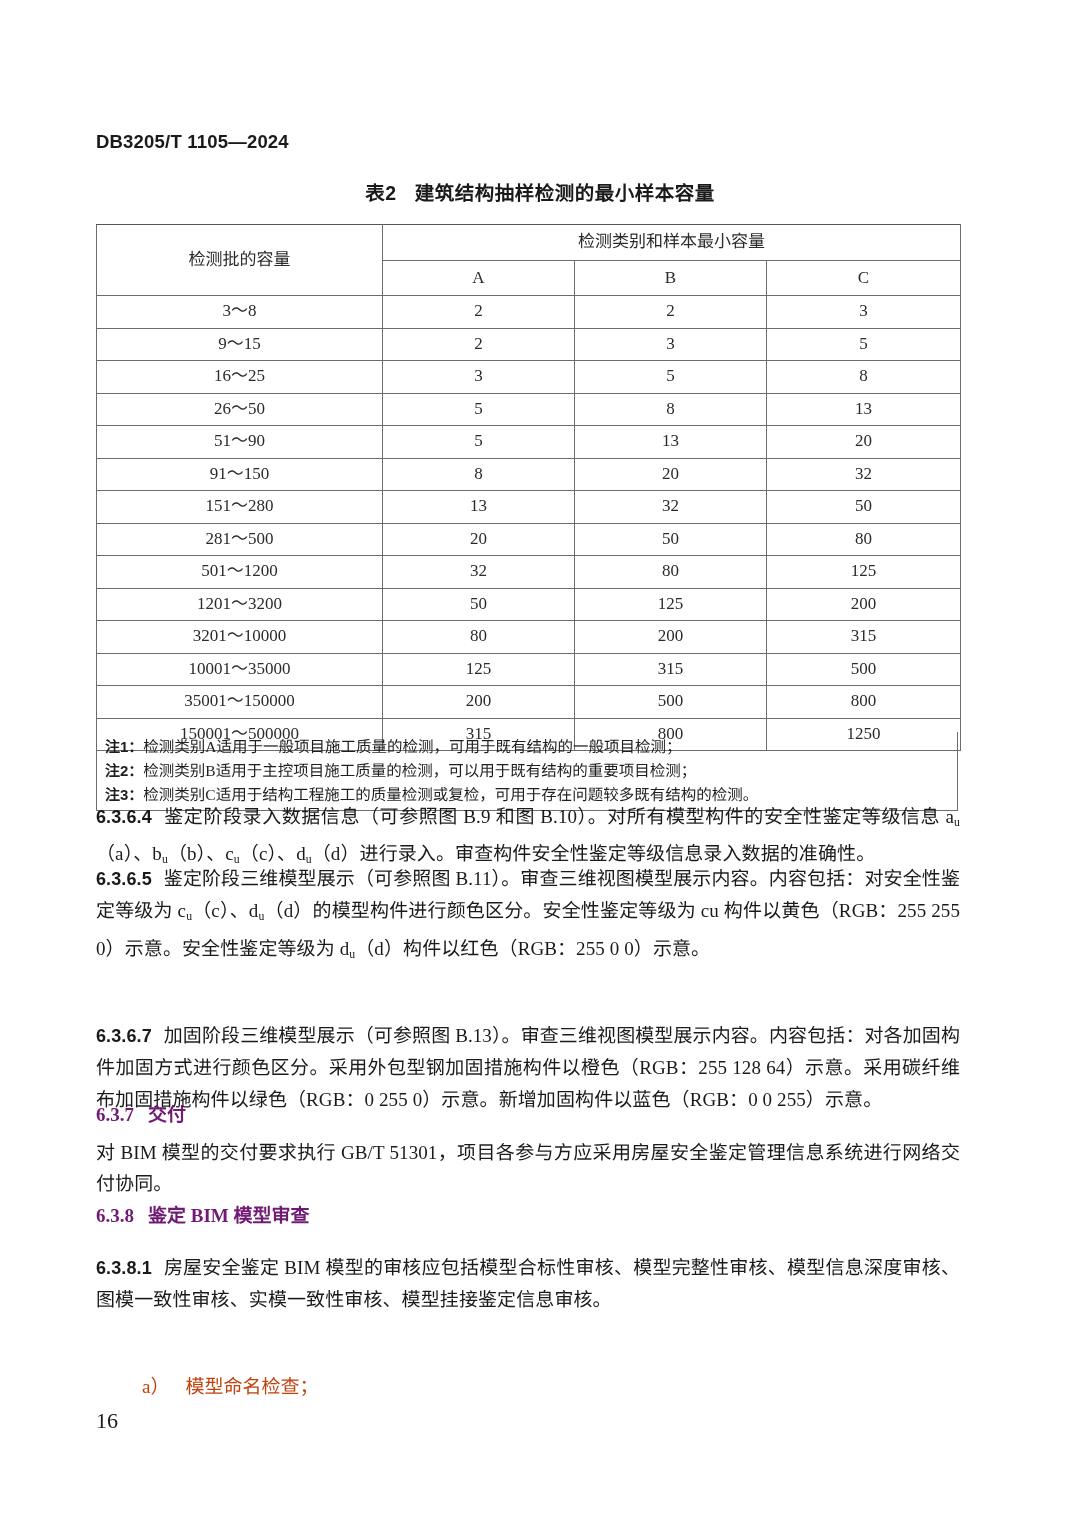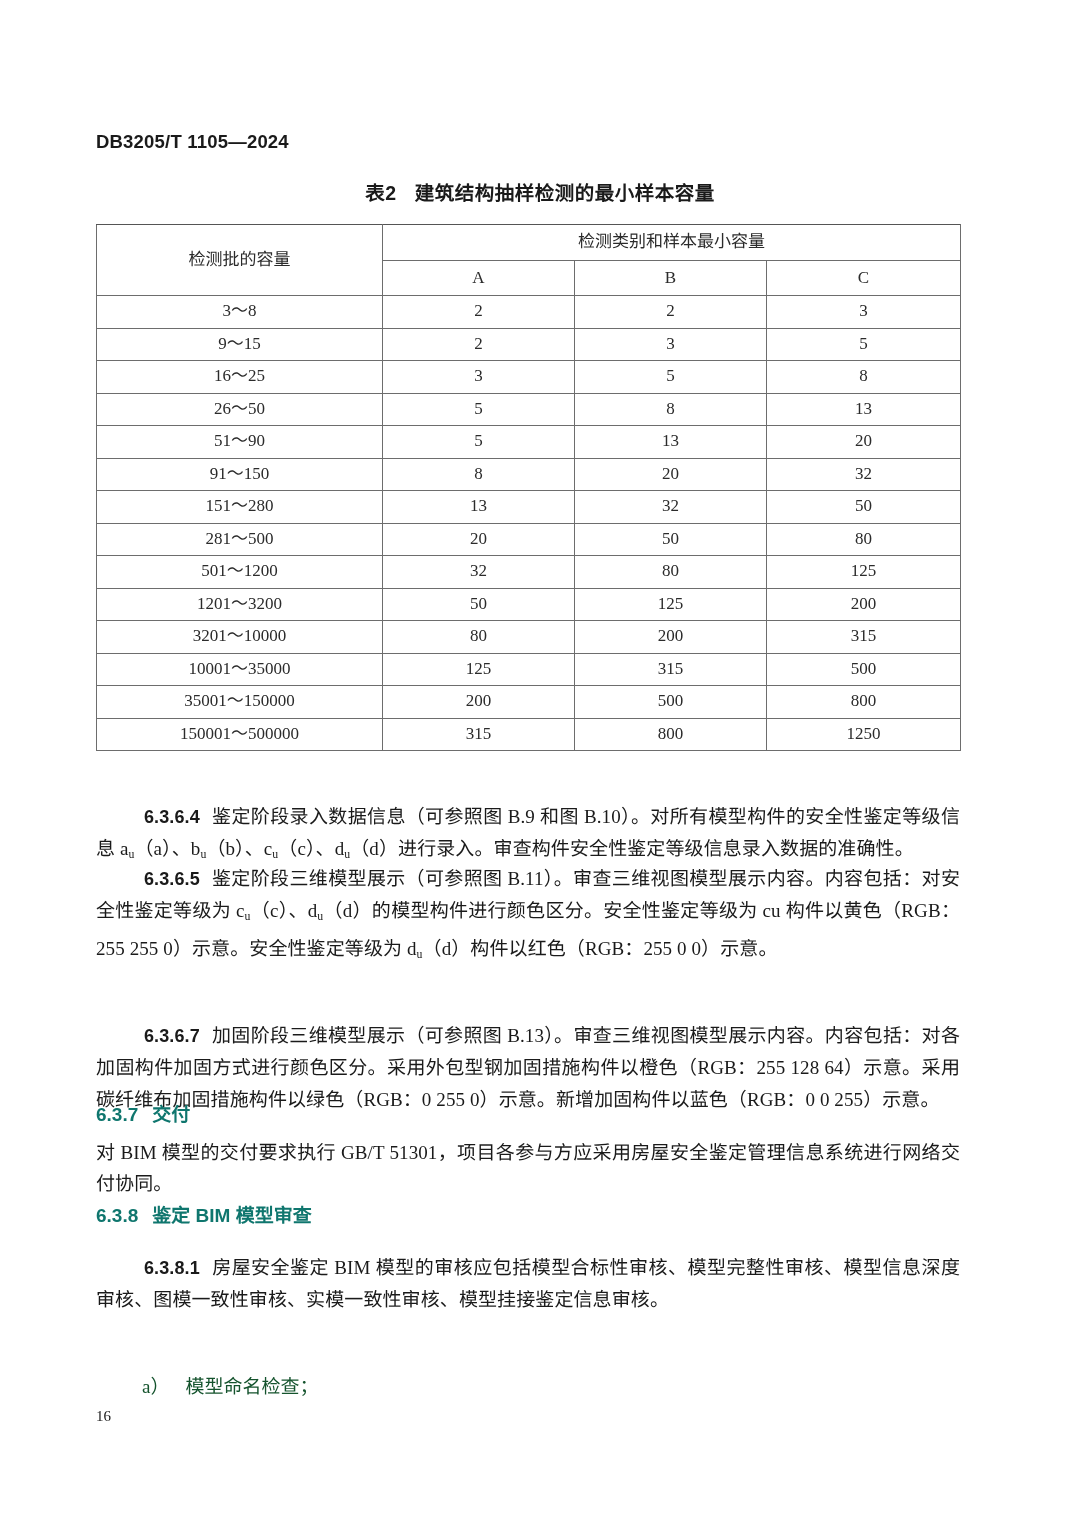--- a/index.html
+++ b/index.html
@@ -115,55 +115,54 @@
     line-height: 31.4px;
     text-align: justify;
     color: #1a1a1a;
     letter-spacing: 0.1px;
   }
   .body-block p { margin: 0; text-indent: 0; }
   .num {
     font-family: "Liberation Sans", "DejaVu Sans", sans-serif;
     font-weight: bold;
     font-size: 18px;
-    margin-left: 48px;
   }
   .num-gap { display: inline-block; width: 12px; }
   sub { font-size: 0.62em; vertical-align: -0.26em; }
 
   
   .heading {
     position: absolute;
     left: 96px;
-    font-family: Liberation Sans, sans-serif;
+    font-family: Liberation Serif, serif;
     font-weight: bold;
     font-size: 19px;
-    color: #0f766e;
+    color: #701a75;
     white-space: nowrap;
   }
   .heading .h-gap { display: inline-block; width: 14px; }
 
   
   .list-item {
     position: absolute;
     left: 96px;
     width: 864px;
     font-size: 19px;
     line-height: 31.4px;
-    color: #14532d;
+    color: #c2410c;
   }
   .li-indent { display: inline-block; width: 46px; }
   .li-gap { display: inline-block; width: 16px; }
 
   
   .page-number {
     position: absolute;
     left: 96px;
     top: 1404px;
-    font-size: 15px;
+    font-size: 22px;
     color: #1a1a1a;
   }
 </style>
 </head>
 <body>
 
 <div class="page">
 
   <div class="doc-header">DB3205/T 1105—2024</div>
 
@@ -272,20 +271,25 @@
           <tr>
             <td class="rowcell zh">150001～500000</td>
             <td class="rowcell">315</td>
             <td class="rowcell">800</td>
             <td class="rowcell">1250</td>
           </tr>
         </tbody>
     </table>
   </div>
 
+  <div class="notes" id="notes-box">
+      <div class="note-line"><span class="note-label">注1：</span><span>检测类别A适用于一般项目施工质量的检测，可用于既有结构的一般项目检测；</span></div>
+      <div class="note-line"><span class="note-label">注2：</span><span>检测类别B适用于主控项目施工质量的检测，可以用于既有结构的重要项目检测；</span></div>
+      <div class="note-line"><span class="note-label">注3：</span><span>检测类别C适用于结构工程施工的质量检测或复检，可用于存在问题较多既有结构的检测。</span></div>
+    </div>
 
   <div class="body-block" style="top:797px;">
     <p><span class="num">6.3.6.4</span><span class="num-gap"></span><span>鉴定阶段录入数据信息（可参照图 B.9 和图 B.10）。对所有模型构件的安全性鉴定等级信息 a</span><sub>u</sub><span>（a）、b</span><sub>u</sub><span>（b）、c</span><sub>u</sub><span>（c）、d</span><sub>u</sub><span>（d）进行录入。审查构件安全性鉴定等级信息录入数据的准确性。</span></p>
   </div>
 
   <div class="body-block" style="top:859px;">
     <p><span class="num">6.3.6.5</span><span class="num-gap"></span><span>鉴定阶段三维模型展示（可参照图 B.11）。审查三维视图模型展示内容。内容包括：对安全性鉴定等级为 c</span><sub>u</sub><span>（c）、d</span><sub>u</sub><span>（d）的模型构件进行颜色区分。安全性鉴定等级为 cu 构件以黄色（RGB：255 255 0）示意。安全性鉴定等级为 d</span><sub>u</sub><span>（d）构件以红色（RGB：255 0 0）示意。</span></p>
   </div>
 
 

